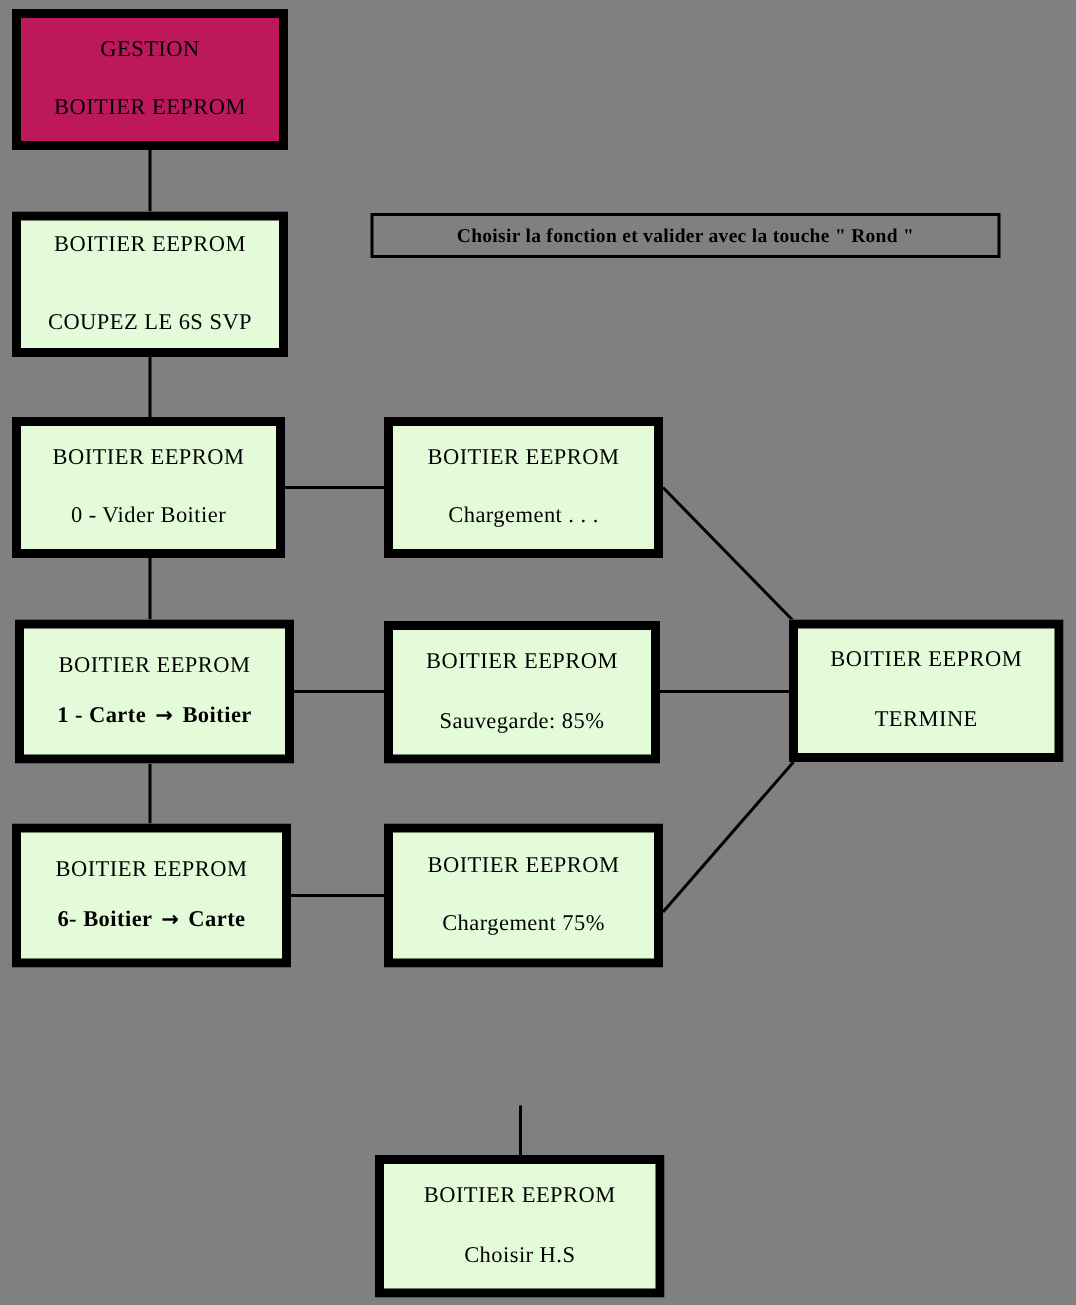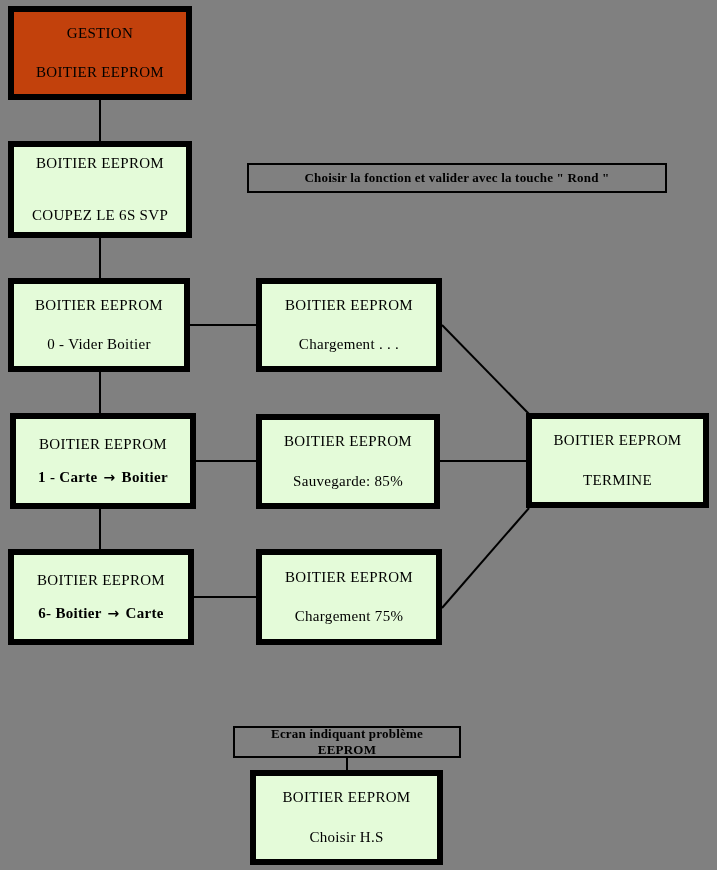--- a/index.html
+++ b/index.html
@@ -66,21 +66,20 @@
     flex-direction: column;
     align-items: center;
     justify-content: center;
     text-align: center;
     color: #000000;
     font-size: 13px;
     font-weight: bold;
     line-height: 1.25;
     letter-spacing: 0.2px;
     z-index: 2;
-    margin-top: 21px;
   }
   .annot .aline { display: block; }
   .arrowglyph {
     font-family: "DejaVu Sans", sans-serif;
     font-size: 14px;
     padding: 0 2px;
   }
 </style>
 </head>
 <body style="background: rgb(128, 128, 128);">
@@ -98,21 +97,21 @@
     <line x1="196" y1="461" x2="256" y2="461" stroke="#000" stroke-width="2"></line>
     <line x1="194" y1="597" x2="256" y2="597" stroke="#000" stroke-width="2"></line>
 
     <line x1="442" y1="325" x2="529" y2="414" stroke="#000" stroke-width="2"></line>
     <line x1="440" y1="461" x2="527" y2="461" stroke="#000" stroke-width="2"></line>
     <line x1="442" y1="608" x2="529" y2="508" stroke="#000" stroke-width="2"></line>
 
     <line x1="347" y1="737" x2="347" y2="770" stroke="#000" stroke-width="2"></line>
   </svg>
 
-  <div class="node" style="left: 8px; top: 6px; width: 184px; height: 94px; background: #c2410c; border-color: rgb(0, 0, 0); color: rgb(0, 0, 0);">
+  <div class="node" style="left: 8px; top: 6px; width: 184px; height: 94px; background: #be185d; border-color: rgb(0, 0, 0); color: rgb(0, 0, 0);">
     <span class="line1">GESTION</span>
     <span class="line2">BOITIER EEPROM</span>
   </div>
 
   <div class="node" style="left: 8px; top: 141px; width: 184px; height: 97px; background: rgb(228, 251, 217); border-color: rgb(0, 0, 0); color: rgb(0, 0, 0);">
     <span class="line1">BOITIER EEPROM</span>
     <span class="line2" style="margin-top:34px;">COUPEZ LE 6S SVP</span>
   </div>
 
   <div class="node" style="left: 8px; top: 278px; width: 182px; height: 94px; background: rgb(228, 251, 217); border-color: rgb(0, 0, 0); color: rgb(0, 0, 0);">
@@ -160,18 +159,14 @@
 
   <div class="node" style="left: 250px; top: 770px; width: 193px; height: 95px; background: rgb(228, 251, 217); border-color: rgb(0, 0, 0); color: rgb(0, 0, 0);">
     <span class="line1">BOITIER EEPROM</span>
     <span class="line2">Choisir H.S</span>
   </div>
 
   <div class="annot" style="left: 247px; top: 142px; width: 420px; height: 30px; background: rgb(128, 128, 128); border-color: rgb(0, 0, 0); color: rgb(0, 0, 0);">
     <span class="aline">Choisir la fonction et valider avec la touche " Rond "</span>
   </div>
 
-  <div class="annot" style="left: 233px; top: 705px; width: 228px; height: 32px; background: rgb(128, 128, 128); border-color: rgb(0, 0, 0); color: rgb(0, 0, 0);">
-    <span class="aline">Ecran indiquant problème</span>
-    <span class="aline">EEPROM</span>
-  </div>
 
 </div>
 
 </body></html>

